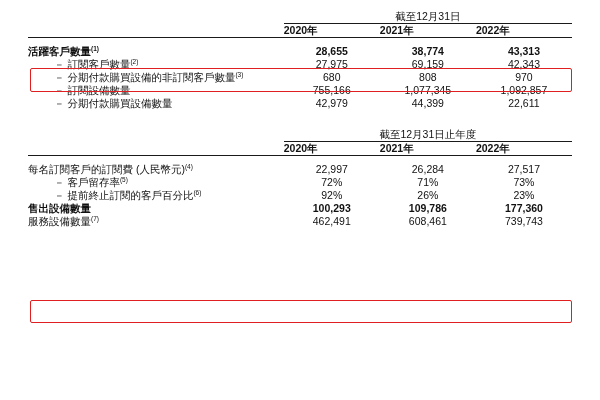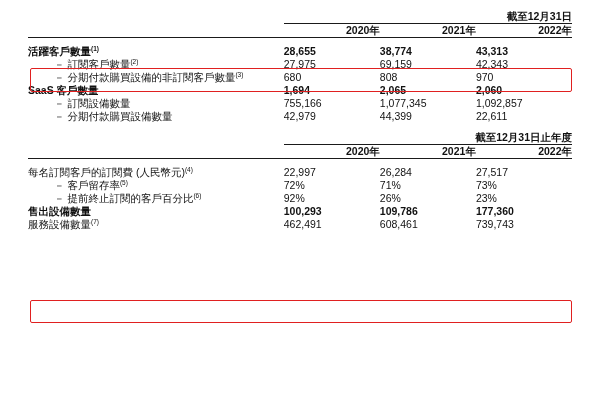--- a/index.html
+++ b/index.html
@@ -29,53 +29,52 @@
   table.fin td, table.fin th {
     padding: 0;
     vertical-align: bottom;
     font-size: 10.5px;
     line-height: 13px;
   }
   col.c-label { width: 47%; }
   col.c-num { width: 17.66%; }
 
   .hdr-span {
-    text-align: right;
-    font-weight: bold;
+    text-align: center;
+    font-weight: normal;
     font-size: 10.5px;
     padding-bottom: 3px;
   }
   .hdr-rule td {
     border-bottom: 1.3px solid #1a1a1a;
     height: 0;
     font-size: 0;
     line-height: 0;
   }
   .yr {
-    text-align: right;
     font-weight: bold;
     font-size: 10.5px;
     padding: 4px 2px 4px 0;
   }
   .yr-rule td {
     border-bottom: 1.3px solid #1a1a1a;
     height: 0;
     font-size: 0;
     line-height: 0;
   }
   .label {
     text-align: left;
     padding: 3.5px 0 3.5px 0;
     white-space: nowrap;
   }
   .label.indent {
     padding-left: 26px;
   }
   .num {
-    text-align: left;
+    text-align: center;
     padding: 3.5px 2px 3.5px 0;
     white-space: nowrap;
   }
   .bold { font-weight: bold; }
   sup {
     font-size: 6.5px;
     vertical-align: super;
     line-height: 0;
   }
   .spacer-sm td {
@@ -149,41 +148,35 @@
         <td class="num">69,159</td>
         <td class="num">42,343</td>
       </tr>
       <tr>
         <td class="label indent"><span>－ 分期付款購買設備的非訂閱客戶數量</span><sup>(3)</sup></td>
         <td class="num">680</td>
         <td class="num">808</td>
         <td class="num">970</td>
       </tr>
       <tr>
-        <td class="label bold"><span>SaaS 客戶數量</span><sup></sup></td>
-        <td class="num bold">1,694</td>
-        <td class="num bold">2,065</td>
-        <td class="num bold">2,060</td>
-      </tr>
-      <tr>
         <td class="label indent"><span>－ 訂閱設備數量</span><sup></sup></td>
         <td class="num">755,166</td>
         <td class="num">1,077,345</td>
         <td class="num">1,092,857</td>
       </tr>
       <tr>
         <td class="label indent"><span>－ 分期付款購買設備數量</span><sup></sup></td>
         <td class="num">42,979</td>
         <td class="num">44,399</td>
         <td class="num">22,611</td>
       </tr>
     </tbody>
   </table>
 
-  <table class="fin" style="margin-top:8px">
+  <table class="fin" style="margin-top:18px">
     <colgroup>
       <col class="c-label">
         <col class="c-num">
         <col class="c-num">
         <col class="c-num">
     </colgroup>
     <tbody>
       <tr>
         <td></td>
         <td class="hdr-span" colspan="3">截至12月31日止年度</td>

